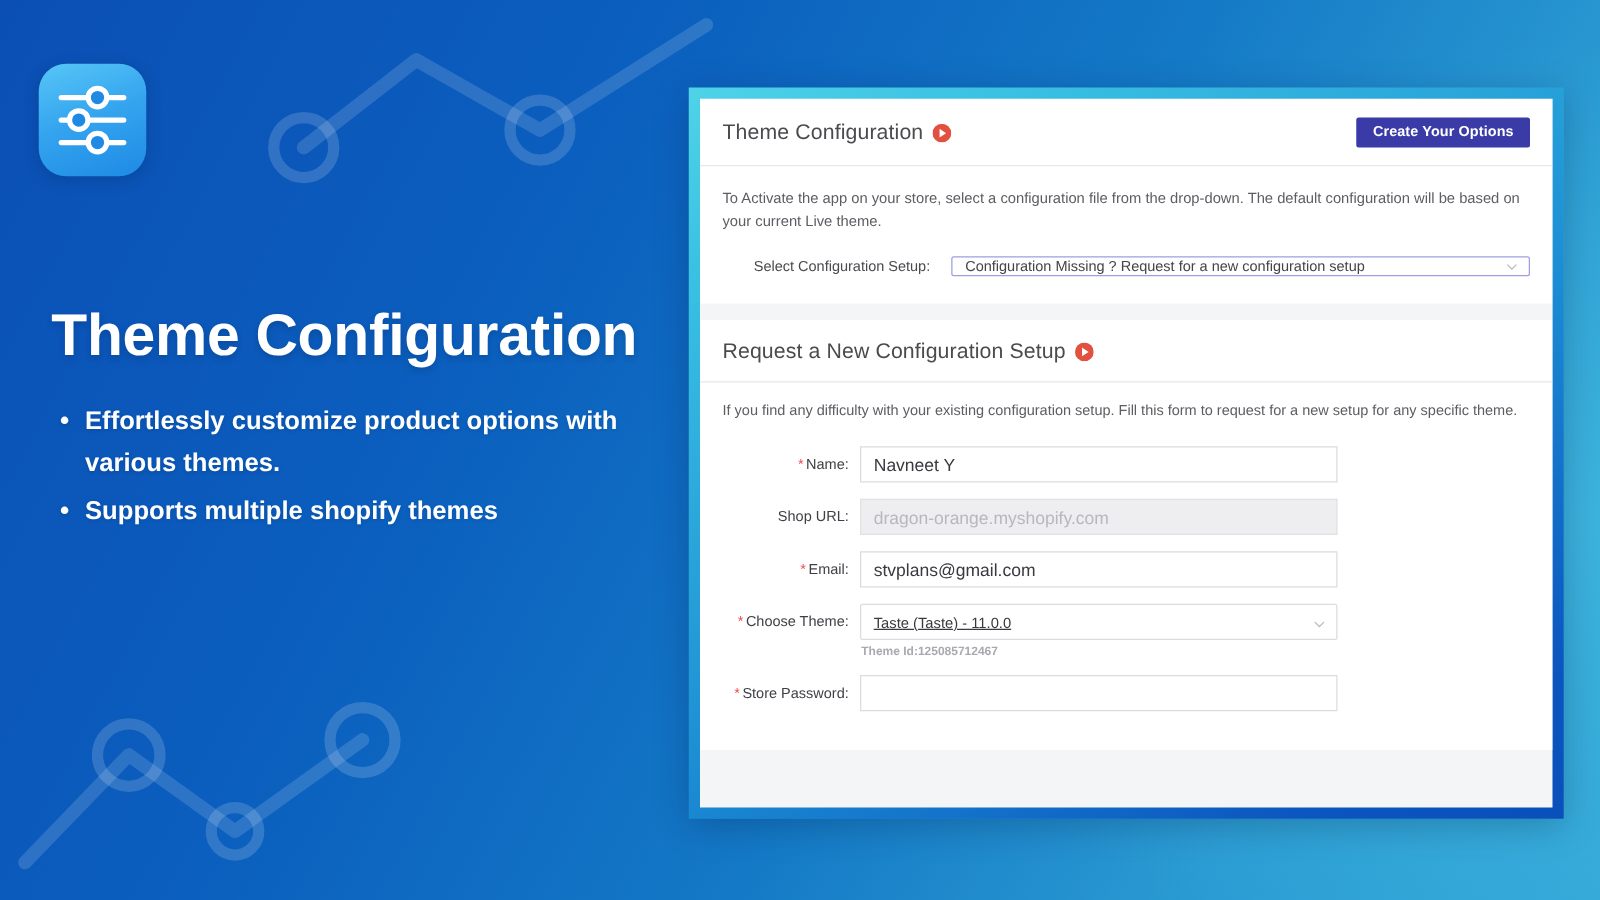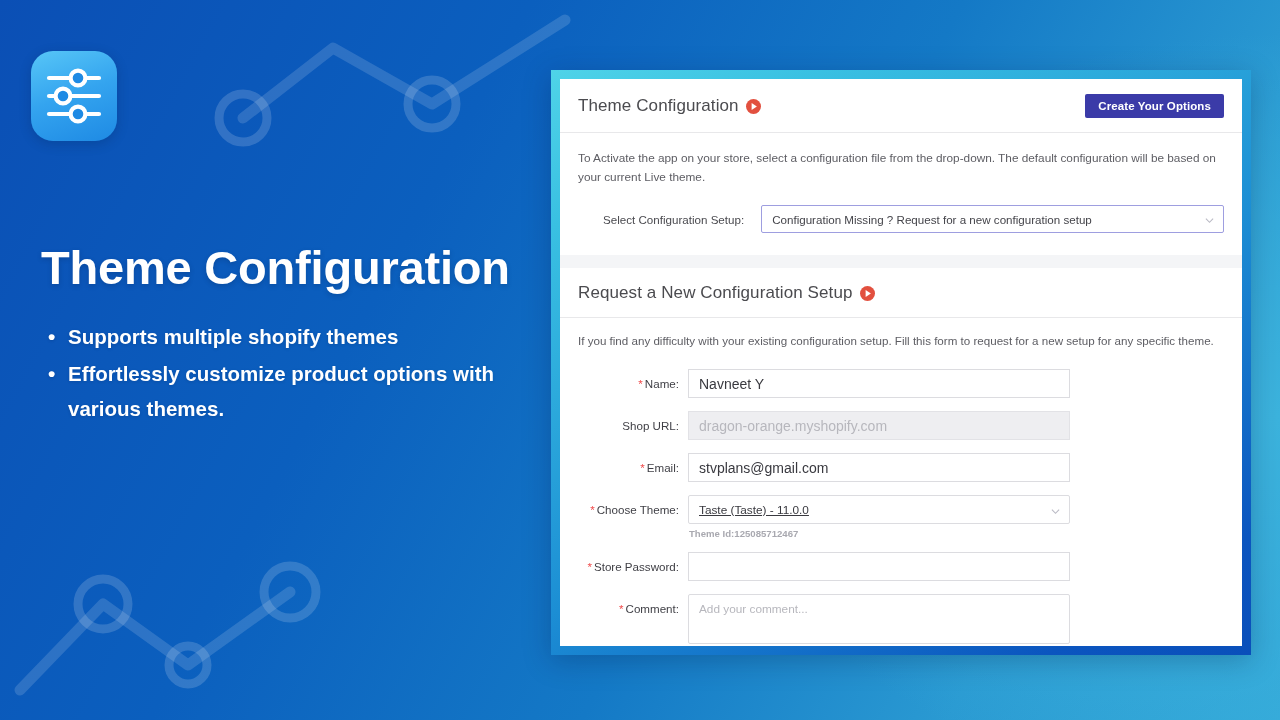--- a/index.html
+++ b/index.html
@@ -182,21 +182,21 @@
     margin-left: 25px;
   }
   .select-row .row-label {
     font-size: 11.6px;
     color: #4a4a4f;
     white-space: nowrap;
   }
   .select-ctl {
     position: relative;
     flex: 1 1 auto;
-    height: 28px;
+    height: 16px;
     border: 1px solid #9e9ee0;
     border-radius: 2px;
     background: #ffffff;
     display: flex;
     align-items: center;
     padding: 0 26px 0 10px;
     box-sizing: border-box;
     font-size: 11.6px;
     color: #44444a;
   }
@@ -342,22 +342,22 @@
           <circle cx="47" cy="27" r="7.4"></circle>
           <circle cx="32" cy="45" r="7.4"></circle>
           <circle cx="47" cy="63" r="7.4"></circle>
         </g>
       </svg>
     </div>
 
     <div class="headline">Theme Configuration</div>
 
     <ul class="bullets">
+      <li>Effortlessly customize product options with various themes.</li>
       <li>Supports multiple shopify themes</li>
-      <li>Effortlessly customize product options with various themes.</li>
     </ul>
   </div>
 
   <div class="app-frame">
     <div class="app-window">
 
       <div class="card">
         <div class="card-header">
           <div class="card-title">
             <span>Theme Configuration</span>
@@ -450,27 +450,19 @@
 
           <div class="form-row">
             <div class="form-label">
               <span class="req">*</span><span>Store Password:</span>
             </div>
             <div class="form-control-wrap">
               <input class="input" type="text" value="" style="">
             </div>
           </div>
 
-          <div class="form-row">
-            <div class="form-label">
-              <span class="req">*</span><span>Comment:</span>
-            </div>
-            <div class="form-control-wrap">
-              <textarea class="textarea" placeholder="Add your comment..." style=""></textarea>
-            </div>
-          </div>
 
         </div>
       </div>
 
     </div>
   </div>
 </div>
 
 </body></html>

